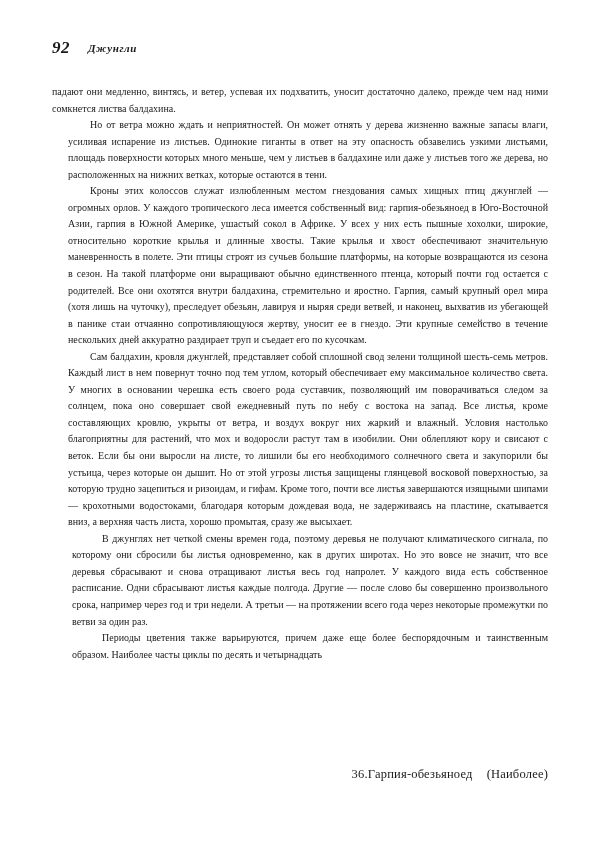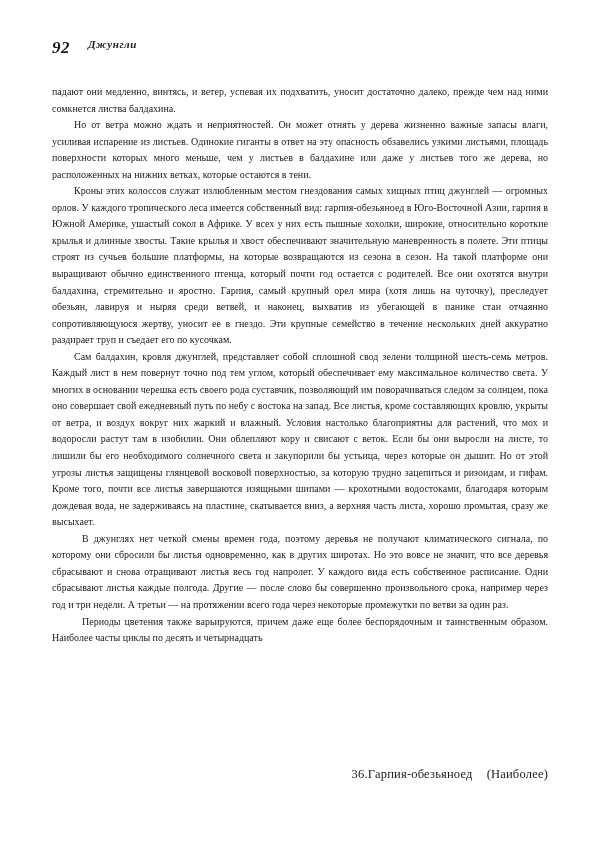--- a/index.html
+++ b/index.html
@@ -16,21 +16,21 @@
   }
   .page {
     position: relative;
     width: 600px;
     height: 866px;
     box-sizing: border-box;
     padding: 38px 52px 0 52px;
   }
   .page-header {
     display: flex;
-    align-items: flex-start;
+    align-items: center;
     gap: 18px;
     margin: 0 0 26px 0;
   }
   .folio {
     font-family: "Liberation Serif", serif;
     font-style: italic;
     font-weight: 700;
     font-size: 17px;
     letter-spacing: 0.5px;
   }
@@ -47,23 +47,25 @@
     text-align: justify;
     text-justify: inter-word;
     hyphens: manual;
   }
   .body-text p {
     margin: 0;
     text-indent: 0;
   }
   .body-text p.indent {
     text-indent: 22px;
+    margin-left: 16px;
   }
   .body-text p.indent-wide {
     text-indent: 30px;
+    margin-left: 20px;
   }
   .caption {
     position: absolute;
     left: 52px;
     right: 52px;
     bottom: 84px;
     font-size: 12.5px;
     text-align: right;
     letter-spacing: 0.2px;
   }

